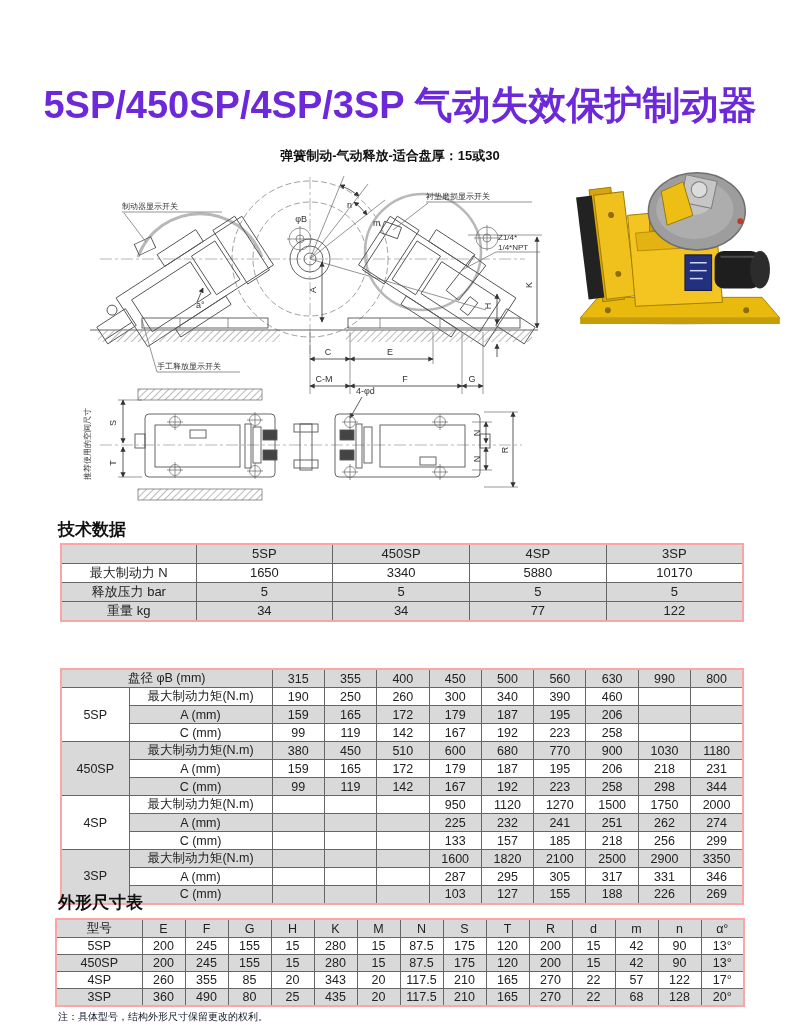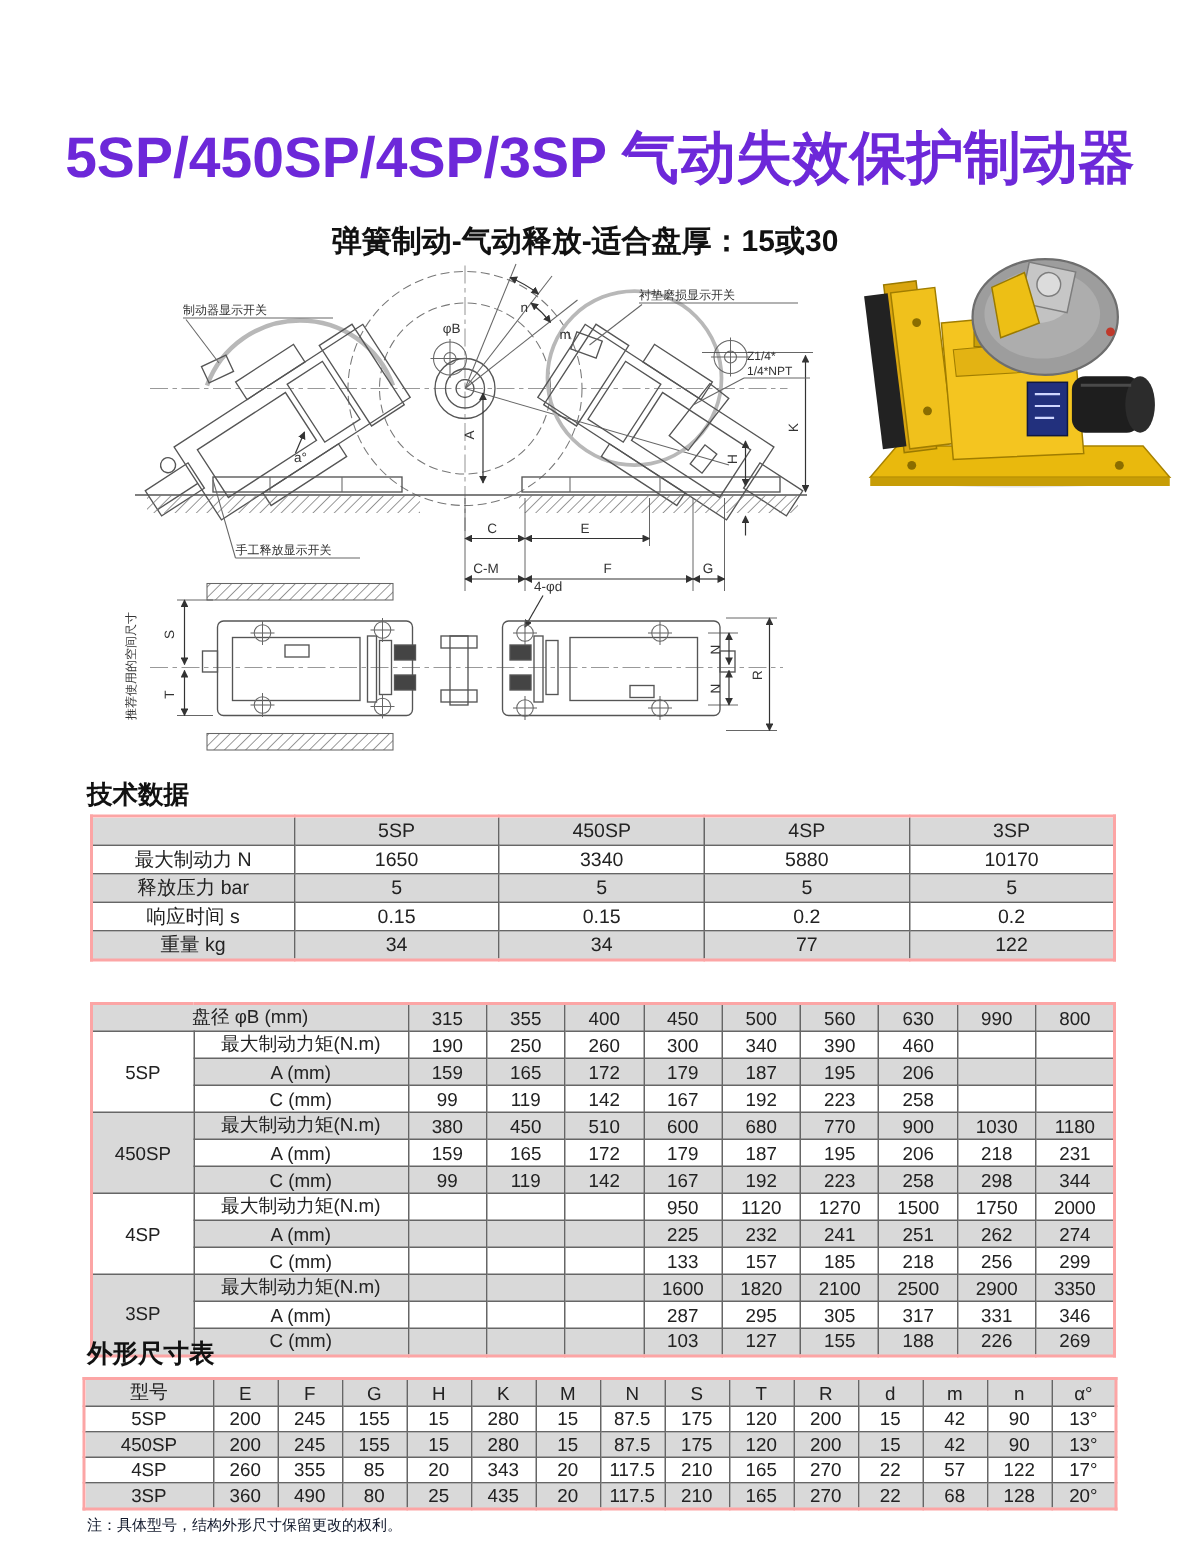--- a/index.html
+++ b/index.html
@@ -2,21 +2,21 @@
 <html><head>
 <meta charset="utf-8">
 <style>
   *{margin:0;padding:0;box-sizing:border-box}
   html,body{background:#fff}
   body{font-family:"Liberation Sans","DejaVu Sans",sans-serif;color:#111}
   .page{position:relative;width:800px;height:1032px;background:#fff;overflow:hidden}
   .title{position:absolute;top:80px;left:0;width:100%;text-align:center;
          font-size:38px;font-weight:bold;color:#6d28d9;white-space:nowrap}
   .subtitle{position:absolute;top:147px;left:0;width:780px;text-align:center;
-         font-size:20px;font-weight:bold;color:#111}
+         font-size:13px;font-weight:bold;color:#111}
   .drawing{position:absolute;left:60px;top:172px}
   .photo{position:absolute;left:566px;top:156px}
   .sec-heading{position:absolute;left:58px;font-size:17px;font-weight:bold;color:#111}
   #techHeading{top:518px}
   #dimsHeading{top:891px}
   table{position:absolute;border-collapse:collapse;table-layout:fixed;text-align:center;
         color:#222;border:2px solid #fca5a5}
   td,th{border:1px solid #666;font-weight:normal;overflow:hidden;white-space:nowrap;padding:0}
   .shade{background:#d9d9d9}
   #techTable{left:60px;top:543px;width:684px;font-size:13px}
@@ -323,27 +323,20 @@
           <td>10170</td>
         </tr>
         <tr>
           <td class="shade">释放压力   bar</td>
           <td class="shade">5</td>
           <td class="shade">5</td>
           <td class="shade">5</td>
           <td class="shade">5</td>
         </tr>
         <tr>
-          <td>响应时间  s</td>
-          <td>0.15</td>
-          <td>0.15</td>
-          <td>0.2</td>
-          <td>0.2</td>
-        </tr>
-        <tr>
           <td class="shade">重量  kg</td>
           <td class="shade">34</td>
           <td class="shade">34</td>
           <td class="shade">77</td>
           <td class="shade">122</td>
         </tr>
       </tbody>
   </table>
 
   <table id="torqueTable">

